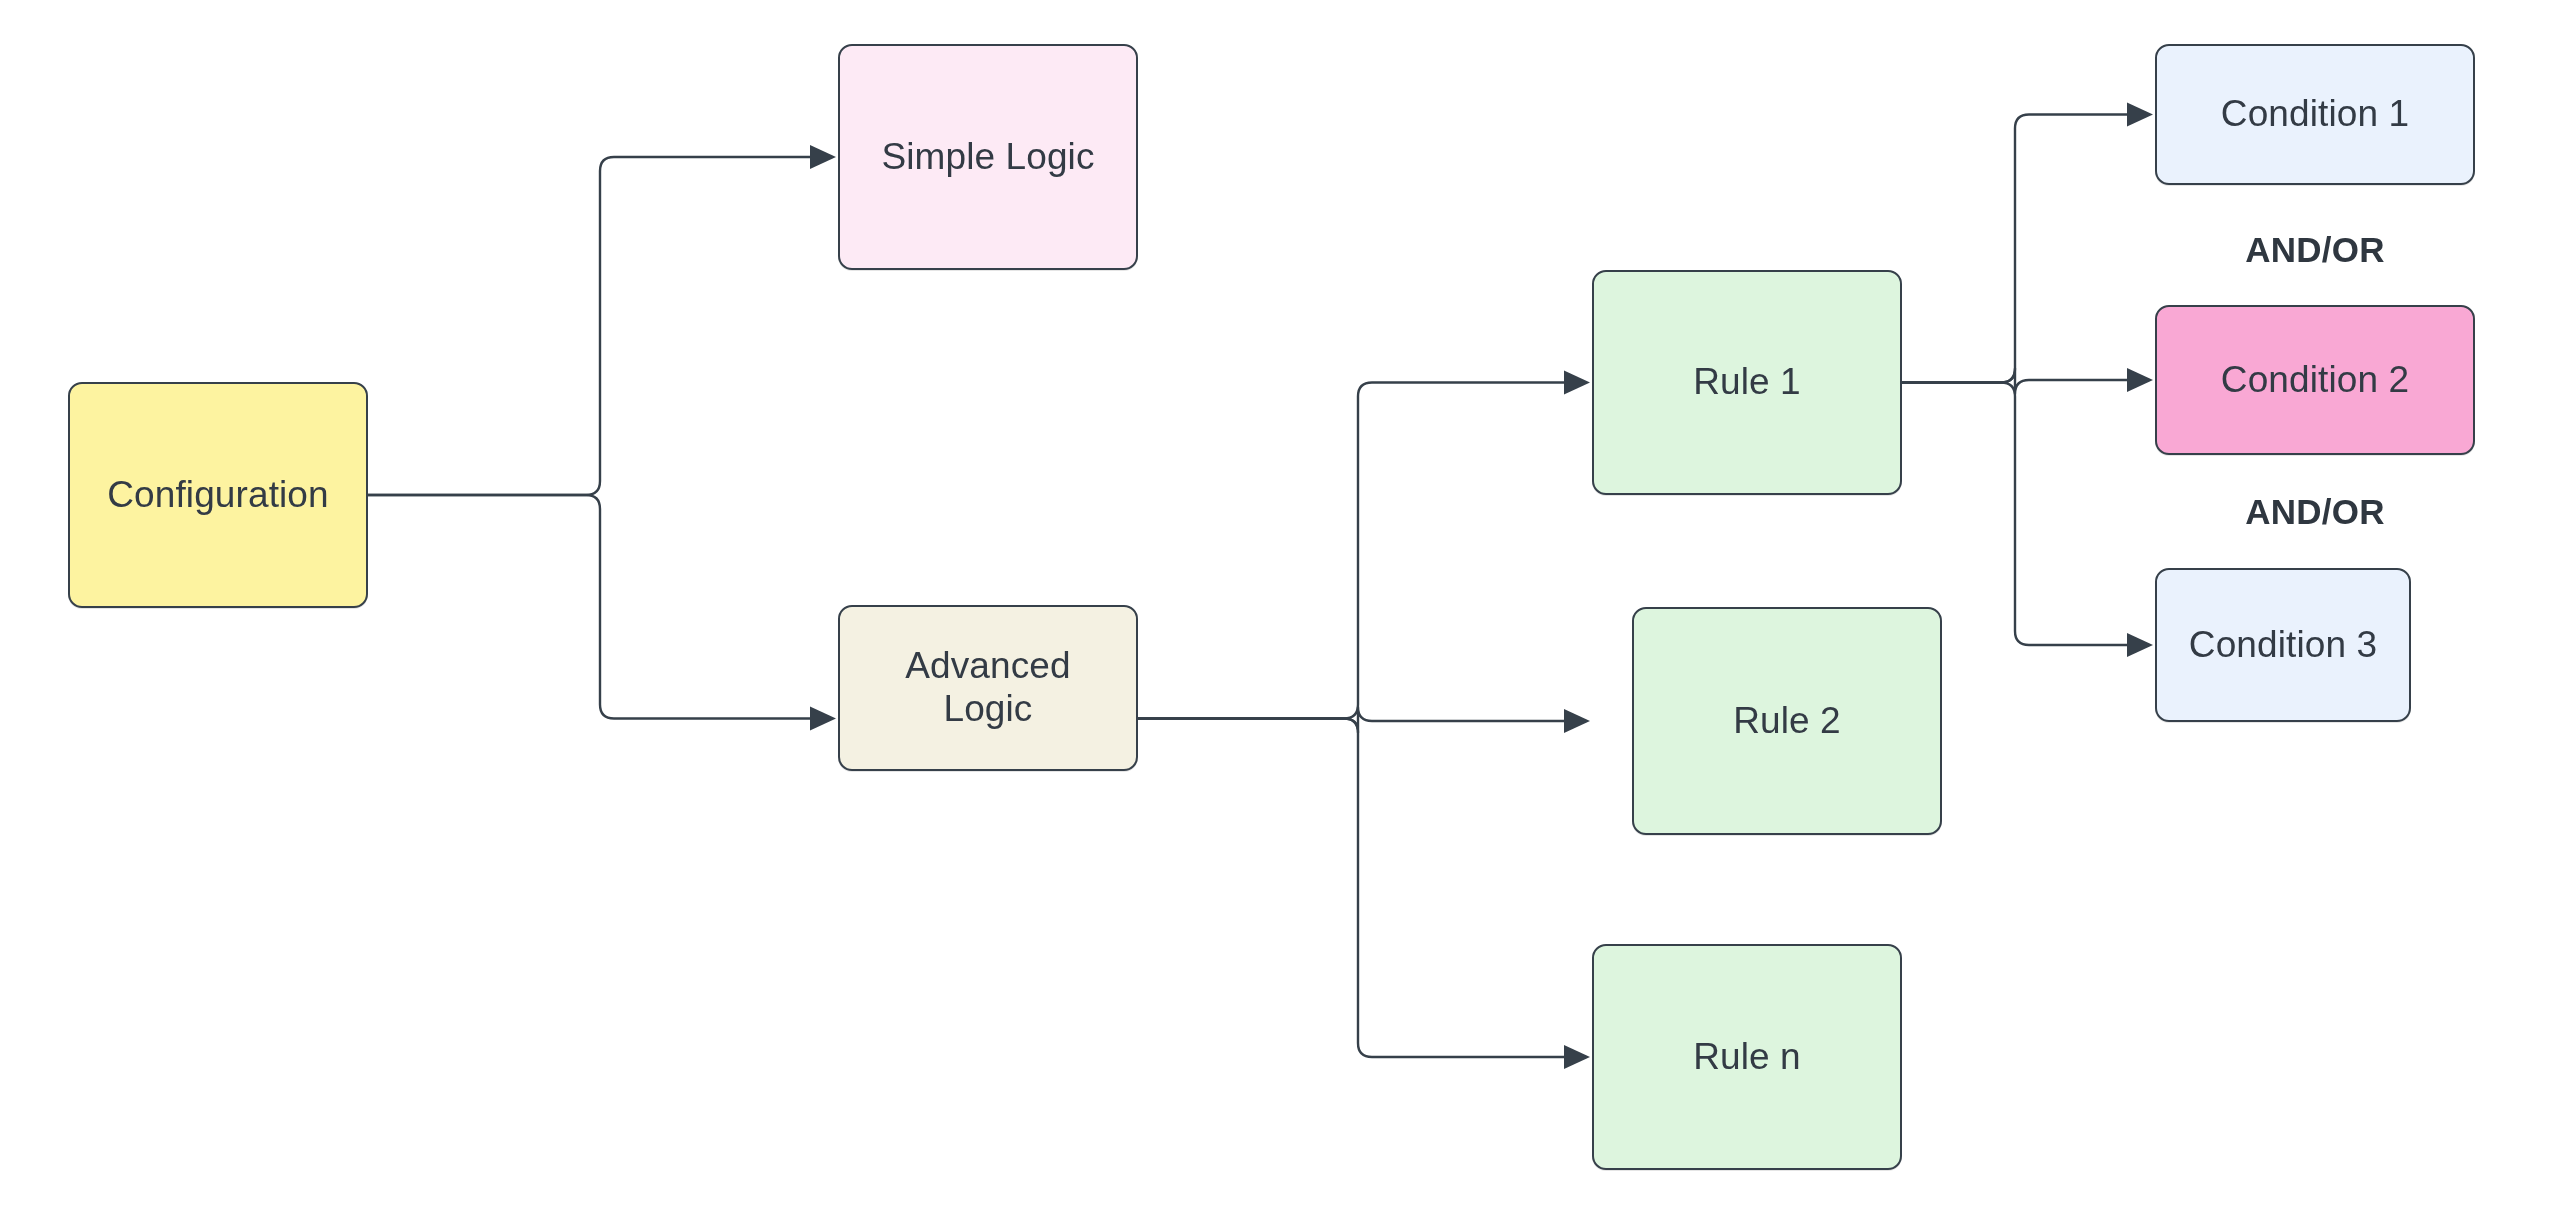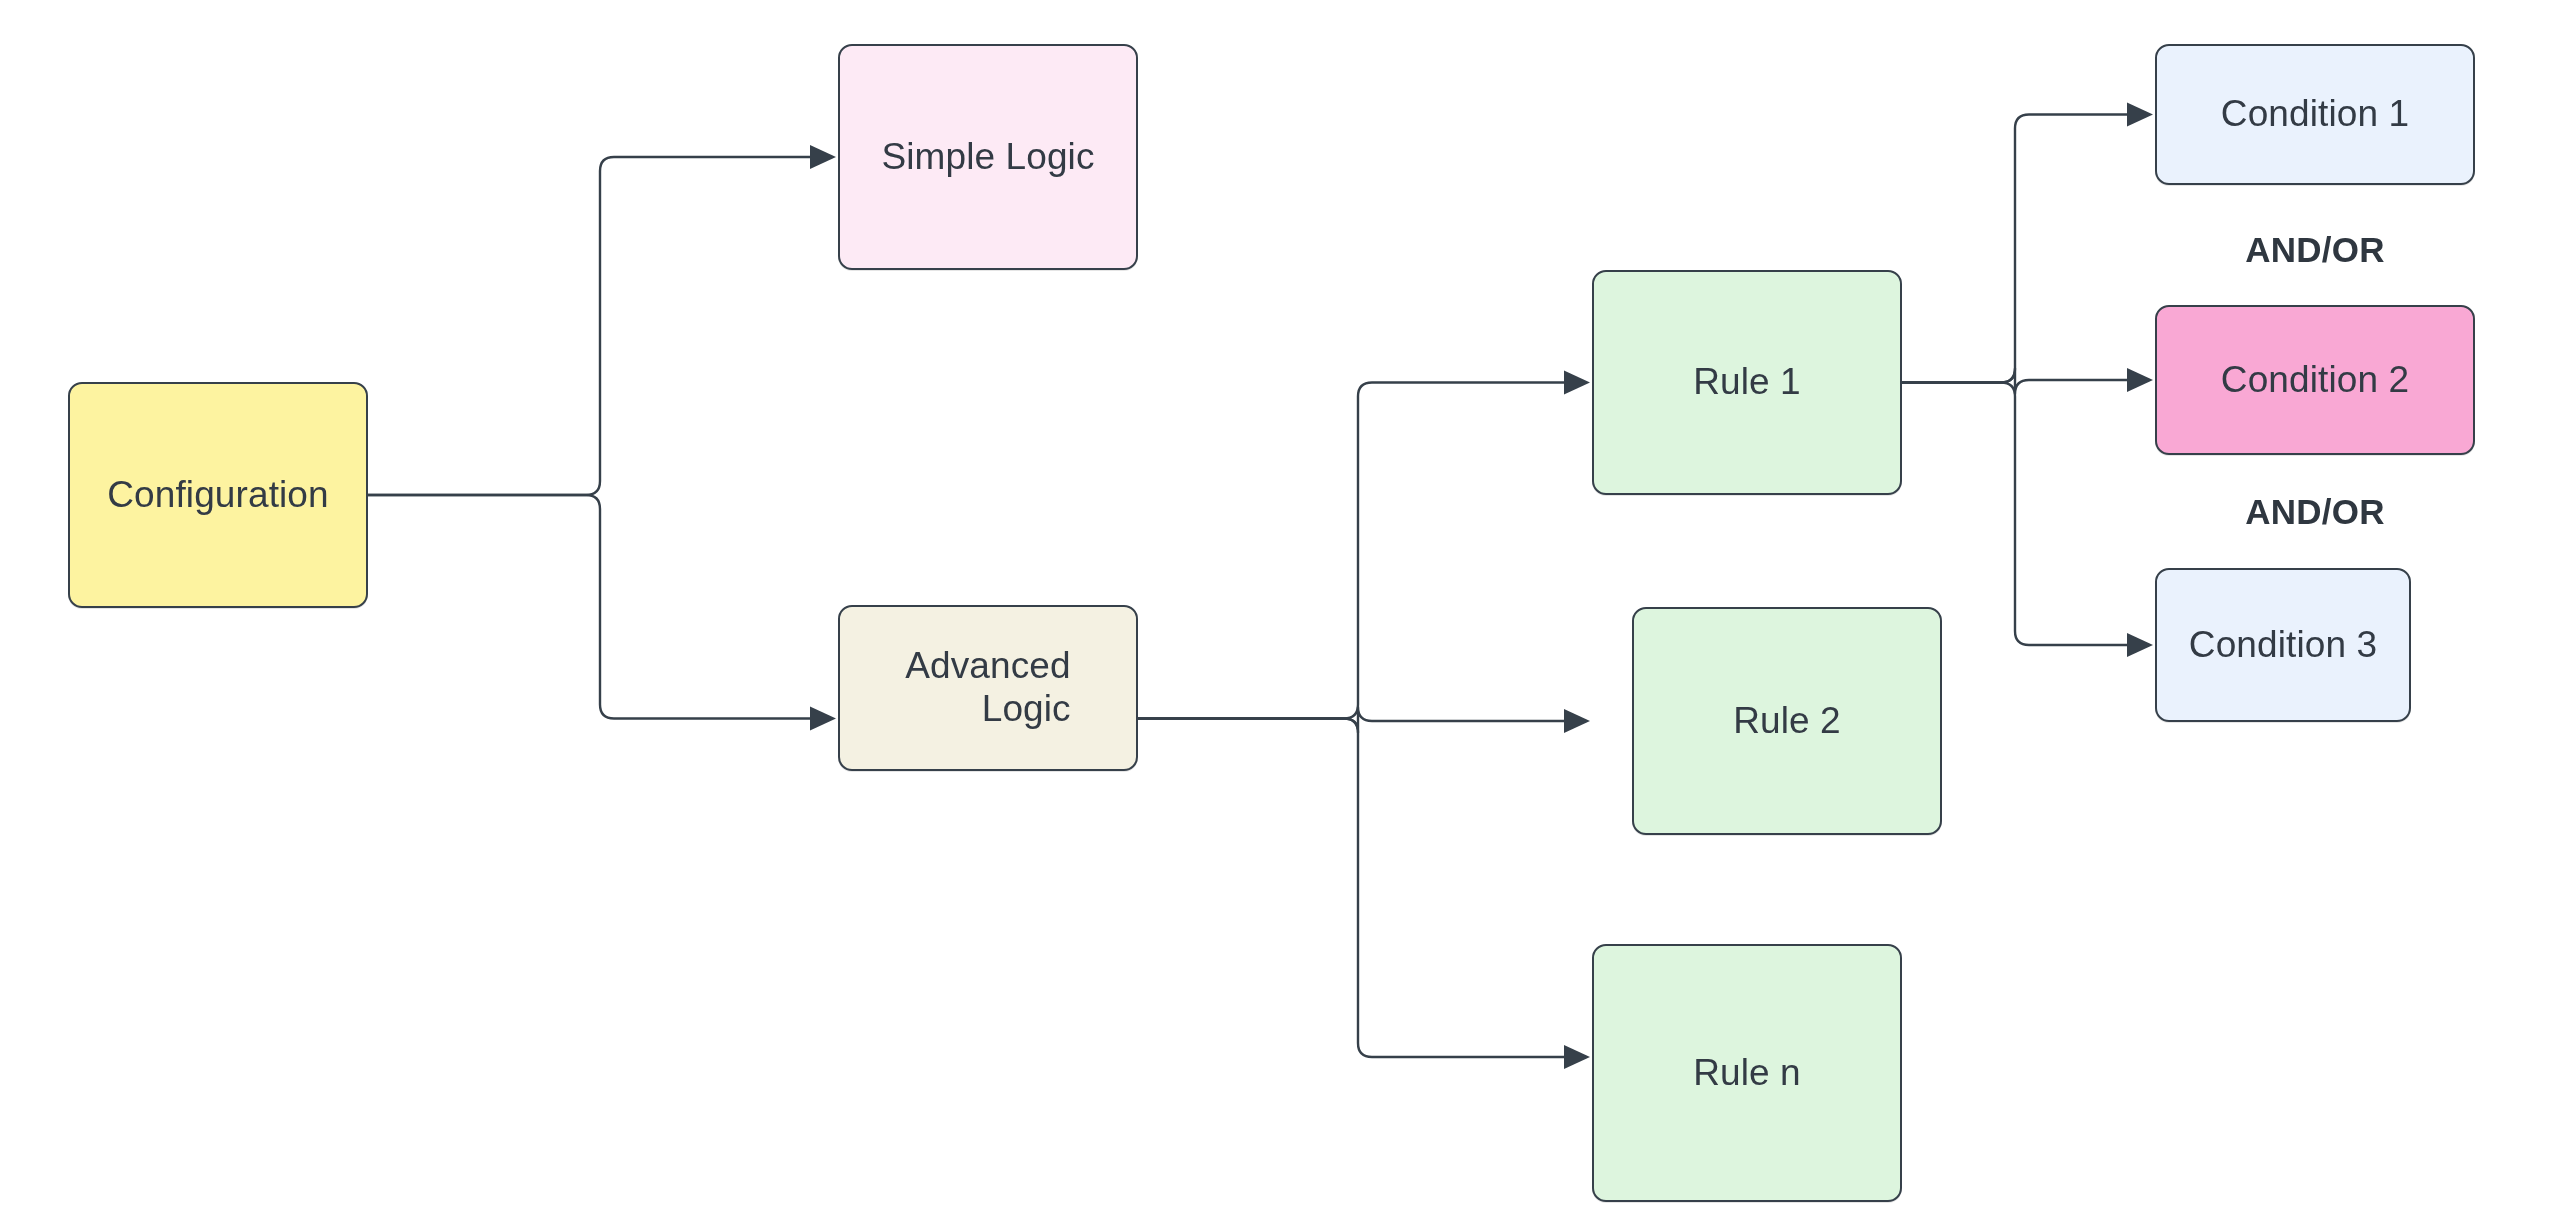--- a/index.html
+++ b/index.html
@@ -24,21 +24,21 @@
     pointer-events: none;
   }
   .node {
     position: absolute;
     box-sizing: border-box;
     border: 2px solid #36404a;
     border-radius: 14px;
     display: flex;
     align-items: center;
     justify-content: center;
-    text-align: right;
+    text-align: center;
     color: #333b45;
     font-size: 37px;
     line-height: 1.16;
     letter-spacing: 0.1px;
     white-space: pre-line;
     box-shadow: 0 1px 0 rgba(0,0,0,0.10);
   }
   .node.bold { font-weight: normal; }
   .label {
     position: absolute;
@@ -89,21 +89,21 @@
         <polygon points="2153,645 2127,633 2127,657" fill="#36404a"></polygon>
       </g>
     </svg>
 
   <div class="node bold" style="left: 68px; top: 382px; width: 300px; height: 226px; background: rgb(253, 243, 160); border-color: rgb(54, 64, 74);">Configuration</div>
   <div class="node" style="left: 838px; top: 44px; width: 300px; height: 226px; background: rgb(253, 234, 245); border-color: rgb(54, 64, 74);">Simple Logic</div>
   <div class="node" style="left: 838px; top: 605px; width: 300px; height: 166px; background: rgb(244, 241, 226); border-color: rgb(54, 64, 74);">Advanced
 Logic</div>
   <div class="node" style="left: 1592px; top: 270px; width: 310px; height: 225px; background: rgb(221, 245, 222); border-color: rgb(54, 64, 74);">Rule 1</div>
   <div class="node" style="left: 1592px; top: 607px; width: 310px; height: 228px; background: rgb(221, 245, 222); border-color: rgb(54, 64, 74); margin-left: 40px;">Rule 2</div>
-  <div class="node" style="left: 1592px; top: 944px; width: 310px; height: 258px; background: rgb(221, 245, 222); border-color: rgb(54, 64, 74);">Rule n</div>
+  <div class="node" style="left: 1592px; top: 944px; width: 310px; height: 226px; background: rgb(221, 245, 222); border-color: rgb(54, 64, 74);">Rule n</div>
   <div class="node" style="left: 2155px; top: 44px; width: 320px; height: 141px; background: rgb(234, 242, 253); border-color: rgb(54, 64, 74);">Condition 1</div>
   <div class="node" style="left: 2155px; top: 305px; width: 320px; height: 150px; background: #f9a8d4; border-color: rgb(54, 64, 74);">Condition 2</div>
   <div class="node" style="left: 2155px; top: 568px; width: 256px; height: 154px; background: rgb(234, 242, 253); border-color: rgb(54, 64, 74);">Condition 3</div>
 
   <div class="label" style="left: 2315px; top: 250px; transform: translate(-50%, -50%);">AND/OR</div>
   <div class="label" style="left: 2315px; top: 512px; transform: translate(-50%, -50%);">AND/OR</div>
 
 </div>
 
 </body></html>

